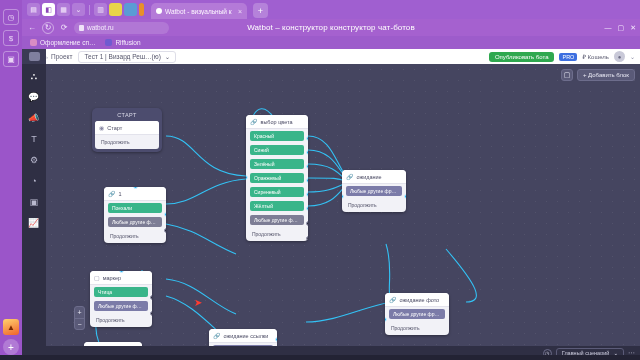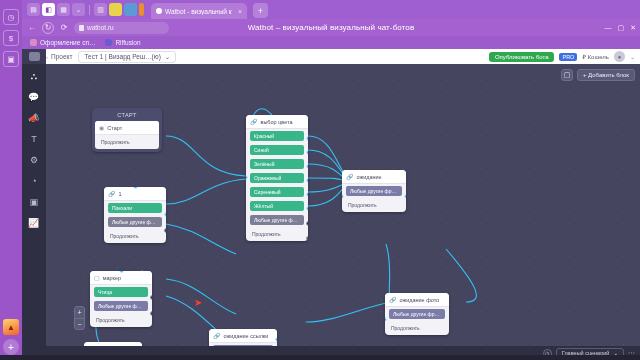--- a/index.html
+++ b/index.html
@@ -252,21 +252,21 @@
     </div>
 
     <div class="navbar">
       <div class="navbtn">←</div>
       <div class="navbtn circ">↻</div>
       <div class="navbtn">⟳</div>
       <div class="omnibox">
         <span class="lock"></span>
         <span>watbot.ru</span>
       </div>
-      <div class="win-title">Watbot – визуальный визуальный чат-ботов</div>
+      <div class="win-title">Watbot – конструктор конструктор чат-ботов</div>
       <div class="wincontrols">
         <span>—</span>
         <span>▢</span>
         <span>✕</span>
       </div>
     </div>
 
     <div class="bookbar">
       <div class="bm">
         <span class="bmi" style="background:#d98cc4"></span>

